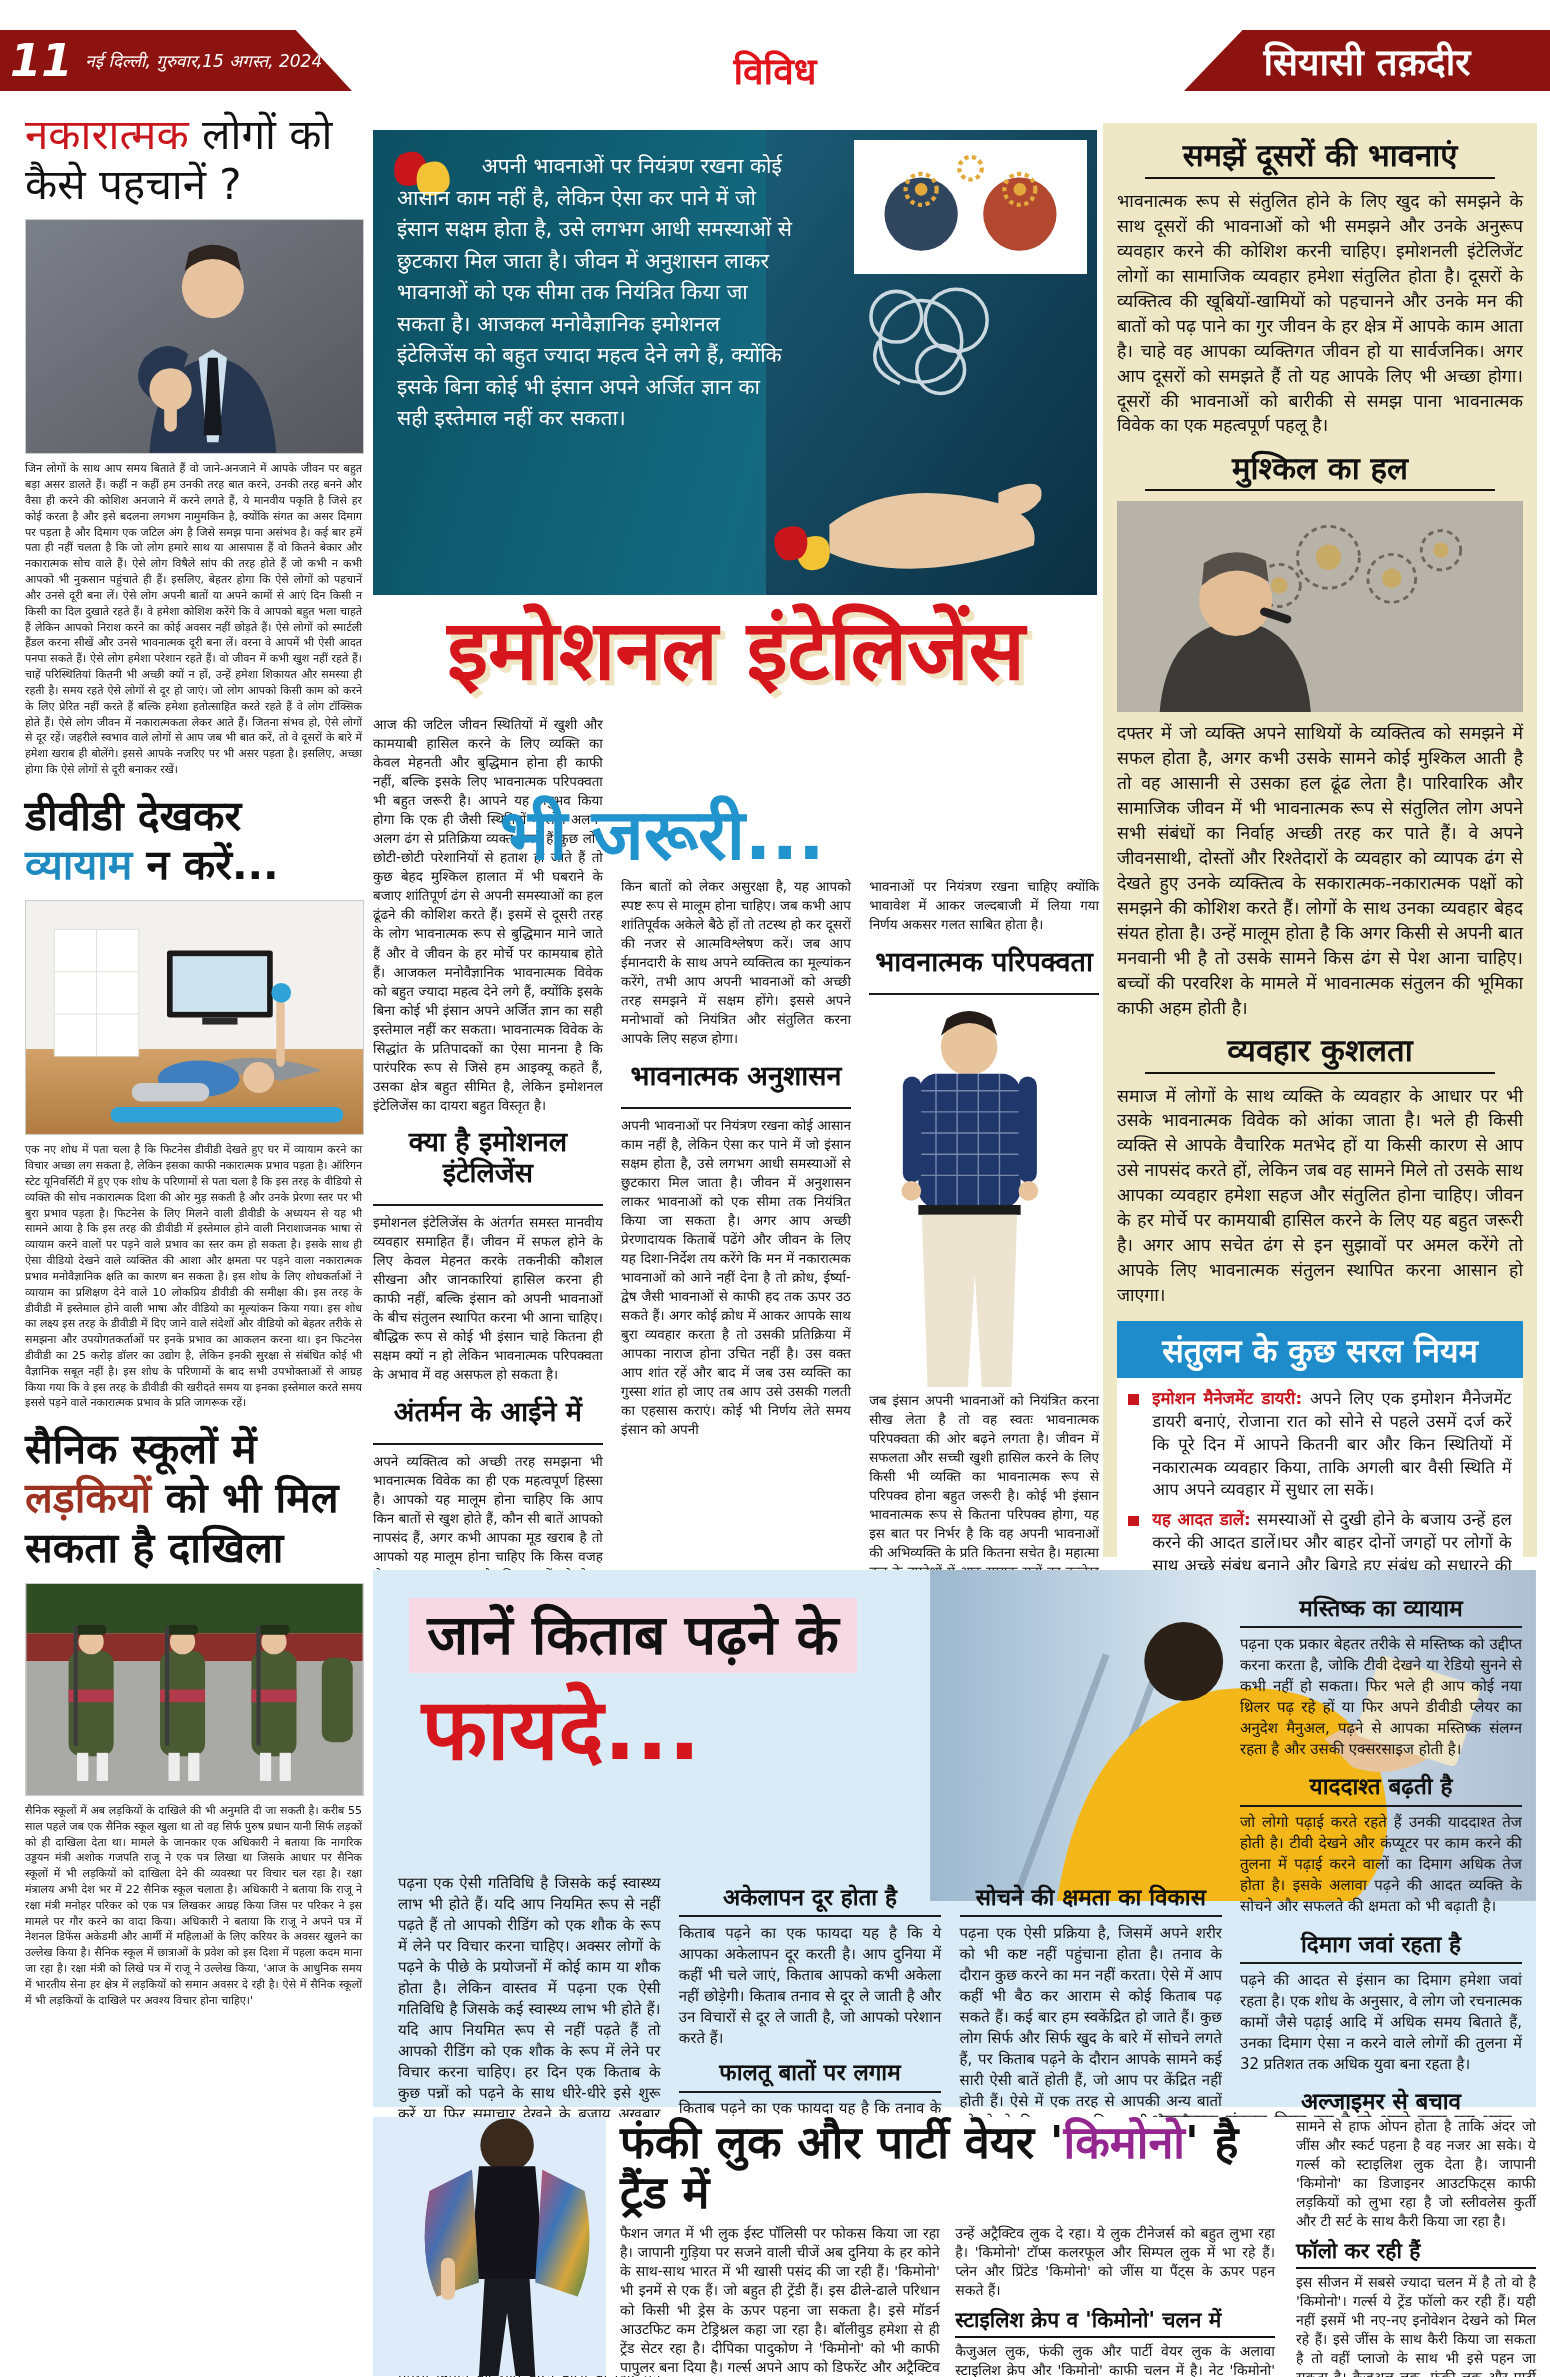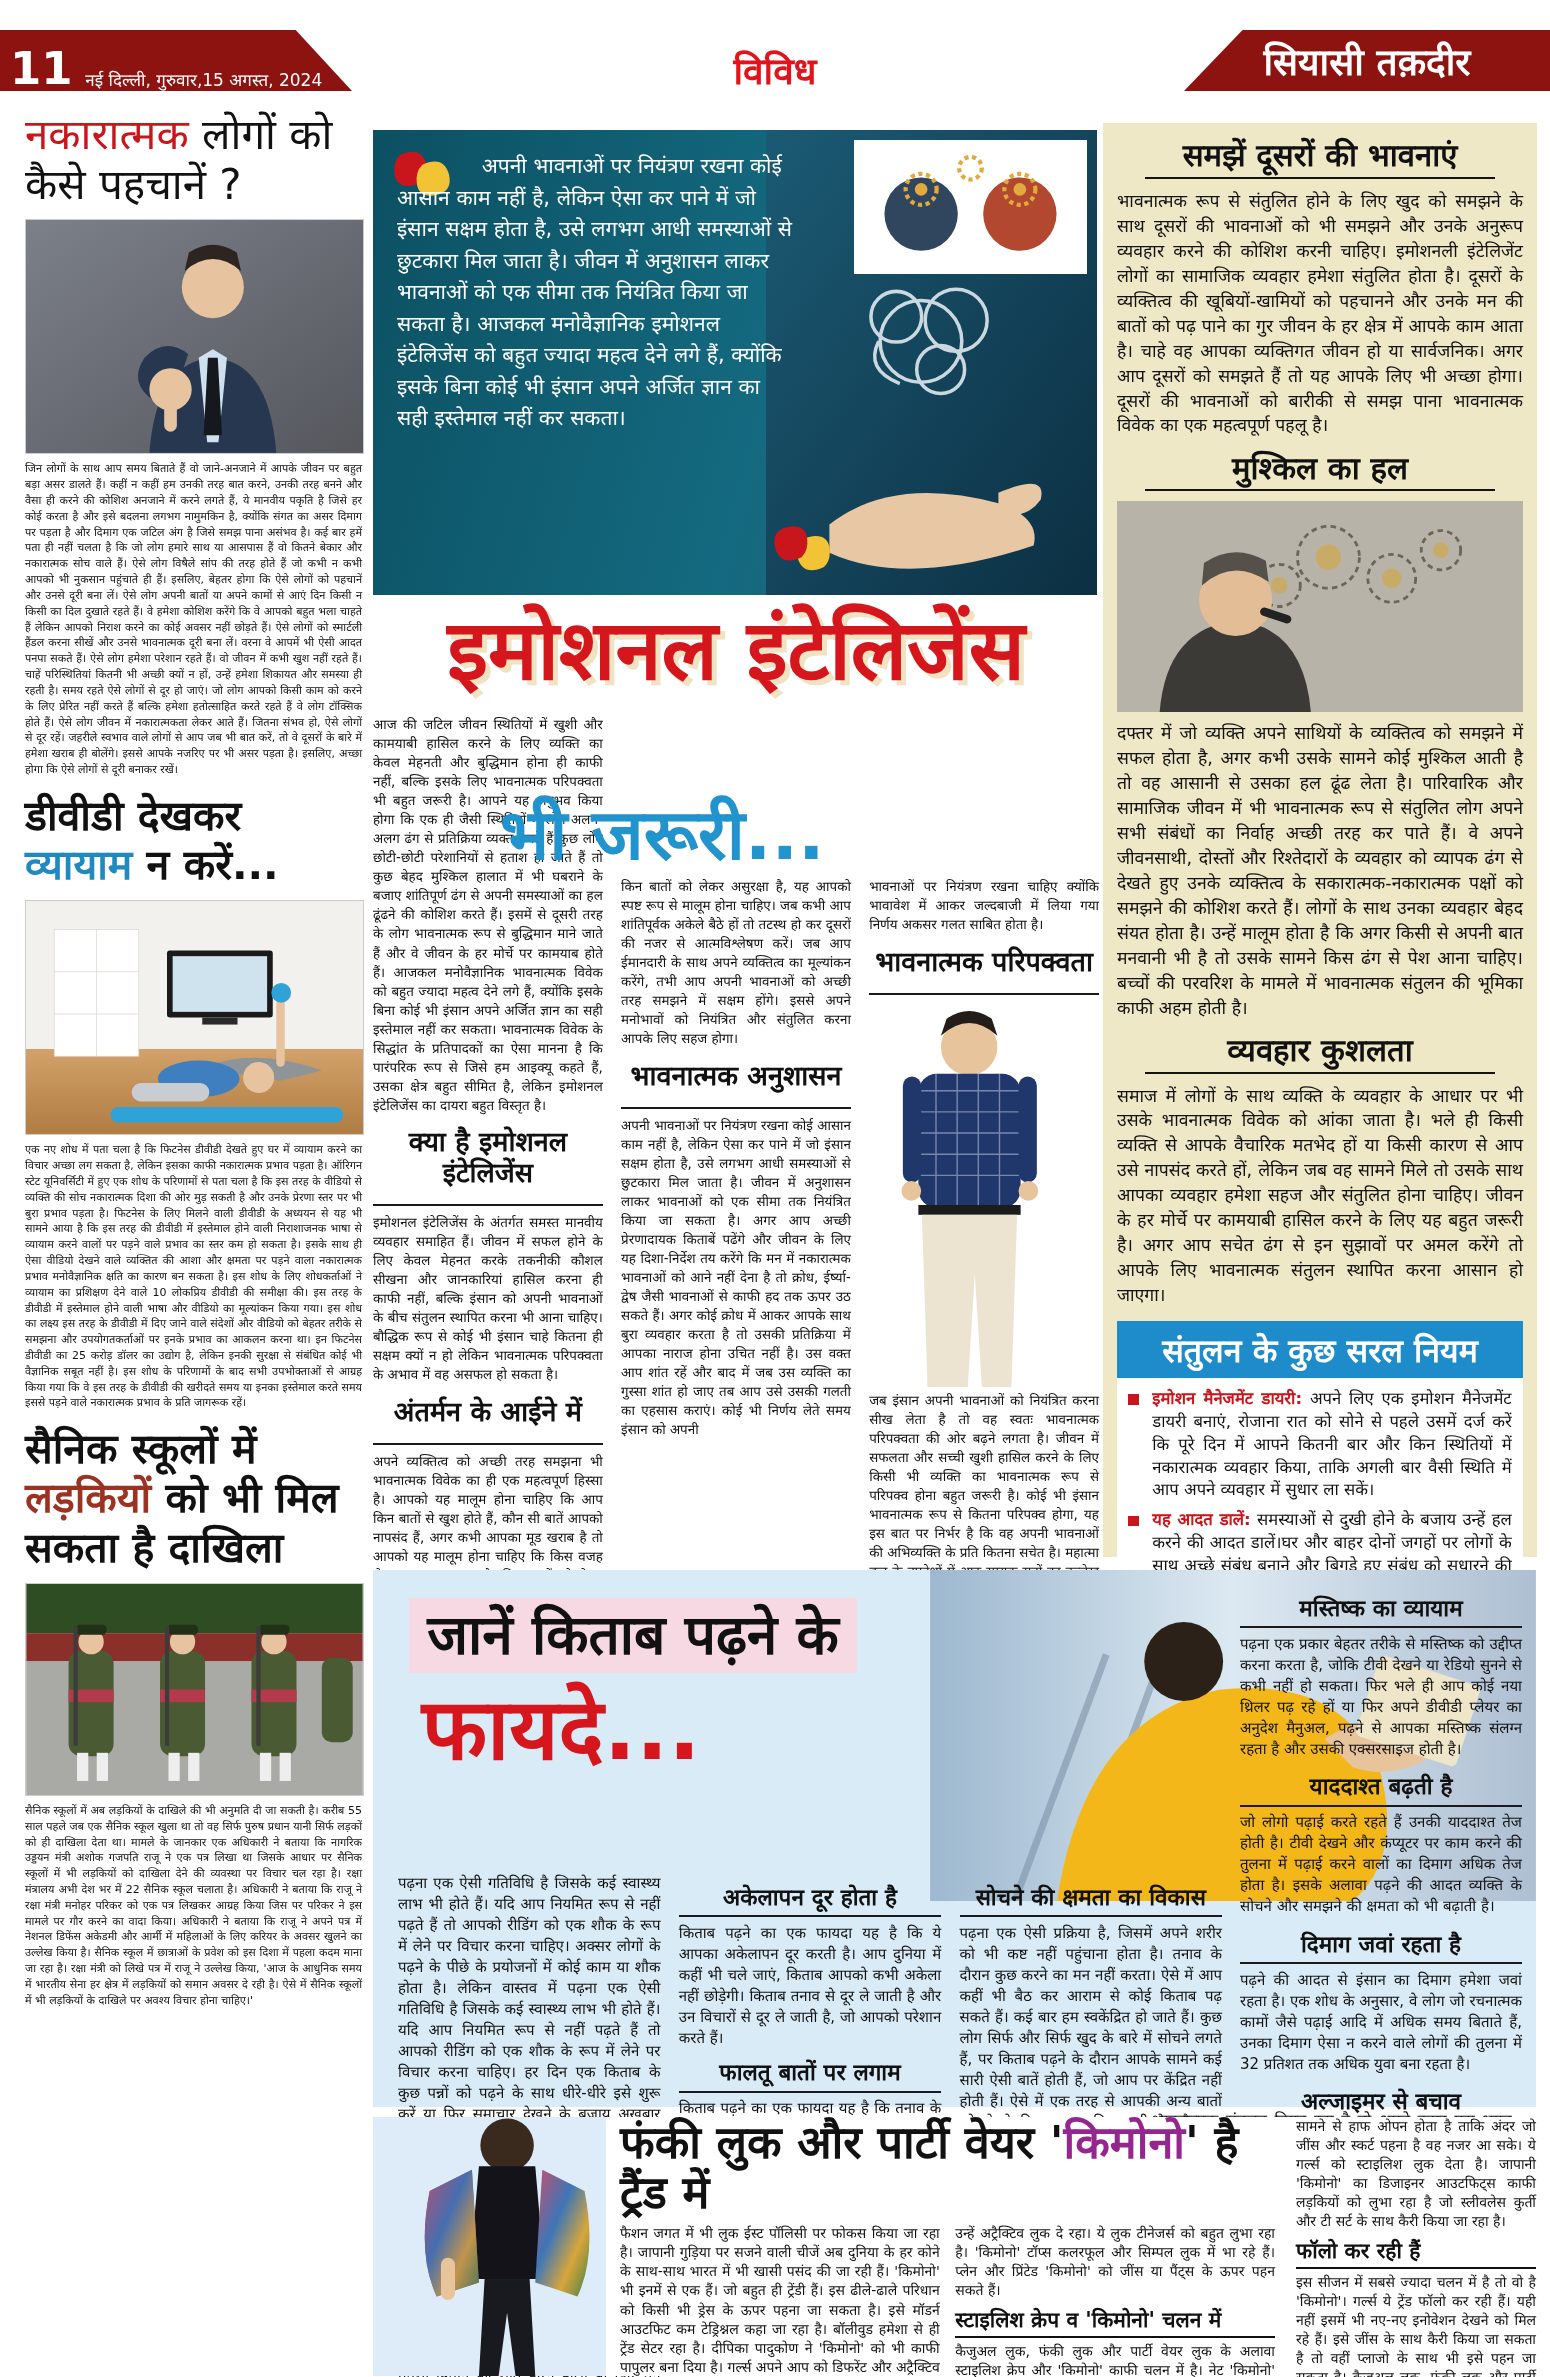--- a/index.html
+++ b/index.html
@@ -1,21 +1,21 @@
 <!DOCTYPE html>
 <html style="font-size:11.3px"><head>
 <meta charset="utf-8">
 <style>
   html,body{margin:0;padding:0;background:#e9e9e9;}
   .page{position:relative;width:1550px;height:2377px;background:#ffffff;
         font-family:"DejaVu Sans",sans-serif;color:#111;overflow:hidden;}
   
   .hdr{position:absolute;left:0;top:20px;width:1550px;height:70px;}
   .ribbon-l{position:absolute;left:0;top:10px;width:352px;height:61px;background:#8d1310;
-            clip-path:polygon(0 0,84% 0,100% 100%,0 100%);color:#fff;display:flex;align-items:flex-end;}
+            clip-path:polygon(0 0,84% 0,100% 100%,0 100%);color:#fff;display:flex;align-items:center;font-style:italic;}
   .pageno{font-size:45px;font-weight:bold;margin:0 12.7px 0 10px;line-height:1;}
   .hdate{font-size:17px;}
   .section-ttl{position:absolute;left:0;right:0;top:24px;text-align:center;font-size:37px;
                font-weight:bold;color:#e1131b;}
   .ribbon-r{position:absolute;right:0;top:10px;width:366px;height:61px;background:#8d1310;
             clip-path:polygon(16% 0,100% 0,100% 100%,0 100%);color:#fff;display:flex;
             align-items:center;justify-content:center;font-size:37px;font-weight:bold;}
   
   .leftcol{position:absolute;left:25px;top:106px;width:337px;}
   .art-h{font-weight:normal;font-size:42px;line-height:1.18;margin:4.2px 0 10px 0;}
@@ -398,21 +398,21 @@
       </div>
       <div class="read-col">
         <div class="read-sub">सोचने की क्षमता का विकास</div>
         <p>पढ़ना एक ऐसी प्रक्रिया है, जिसमें अपने शरीर को भी कष्ट नहीं पहुंचाना होता है। तनाव के दौरान कुछ करने का मन नहीं करता। ऐसे में आप कहीं भी बैठ कर आराम से कोई किताब पढ़ सकते हैं। कई बार हम स्वकेंद्रित हो जाते हैं। कुछ लोग सिर्फ और सिर्फ खुद के बारे में सोचने लगते हैं, पर किताब पढ़ने के दौरान आपके सामने कई सारी ऐसी बातें होती हैं, जो आप पर केंद्रित नहीं होती हैं। ऐसे में एक तरह से आपकी अन्य बातों को सोचने की क्षमता का विकास ही होता है।</p>
       </div>
     </div>
     <div class="read-colR">
       <div class="read-sub">मस्तिष्क का व्यायाम</div>
       <p>पढ़ना एक प्रकार बेहतर तरीके से मस्तिष्क को उद्दीप्त करना करता है, जोकि टीवी देखने या रेडियो सुनने से कभी नहीं हो सकता। फिर भले ही आप कोई नया थ्रिलर पढ़ रहे हों या फिर अपने डीवीडी प्लेयर का अनुदेश मैनुअल, पढ़ने से आपका मस्तिष्क संलग्न रहता है और उसकी एक्सरसाइज होती है।</p>
       <div class="read-sub">याददाश्त बढ़ती है</div>
-      <p>जो लोगो पढ़ाई करते रहते हैं उनकी याददाश्त तेज होती है। टीवी देखने और कंप्यूटर पर काम करने की तुलना में पढ़ाई करने वालों का दिमाग अधिक तेज होता है। इसके अलावा पढ़ने की आदत व्यक्ति के सोचने और समझने की क्षमता को भी बढ़ाती है।</p>
+      <p>जो लोगो पढ़ाई करते रहते हैं उनकी याददाश्त तेज होती है। टीवी देखने और कंप्यूटर पर काम करने की तुलना में पढ़ाई करने वालों का दिमाग अधिक तेज होता है। इसके अलावा पढ़ने की आदत व्यक्ति के सोचने और सफलते की क्षमता को भी बढ़ाती है।</p>
       <div class="read-sub">दिमाग जवां रहता है</div>
       <p>पढ़ने की आदत से इंसान का दिमाग हमेशा जवां रहता है। एक शोध के अनुसार, वे लोग जो रचनात्मक कामों जैसे पढ़ाई आदि में अधिक समय बिताते हैं, उनका दिमाग ऐसा न करने वाले लोगों की तुलना में 32 प्रतिशत तक अधिक युवा बना रहता है।</p>
       <div class="read-sub">अल्जाइमर से बचाव</div>
       <p>अल्जाइमर उम्रदराज लोगों में होने वाला एक मानसिक रोग है, जिसके कारण व्यक्ति की याददाश्त कमजोर हो जाती है। ये दिमागी गतिविधियां जैसे, पढ़ाई, चेस खेलना, पजल हल करना आदि याददाश्त कमजोर करने वाले इस रोग से बचाती हैं।</p>
     </div>
   </div>
 
   <div class="kim">
     <div class="kim-photo">
       <svg width="233" height="259" xmlns="http://www.w3.org/2000/svg" viewBox="0 0 330 368">

